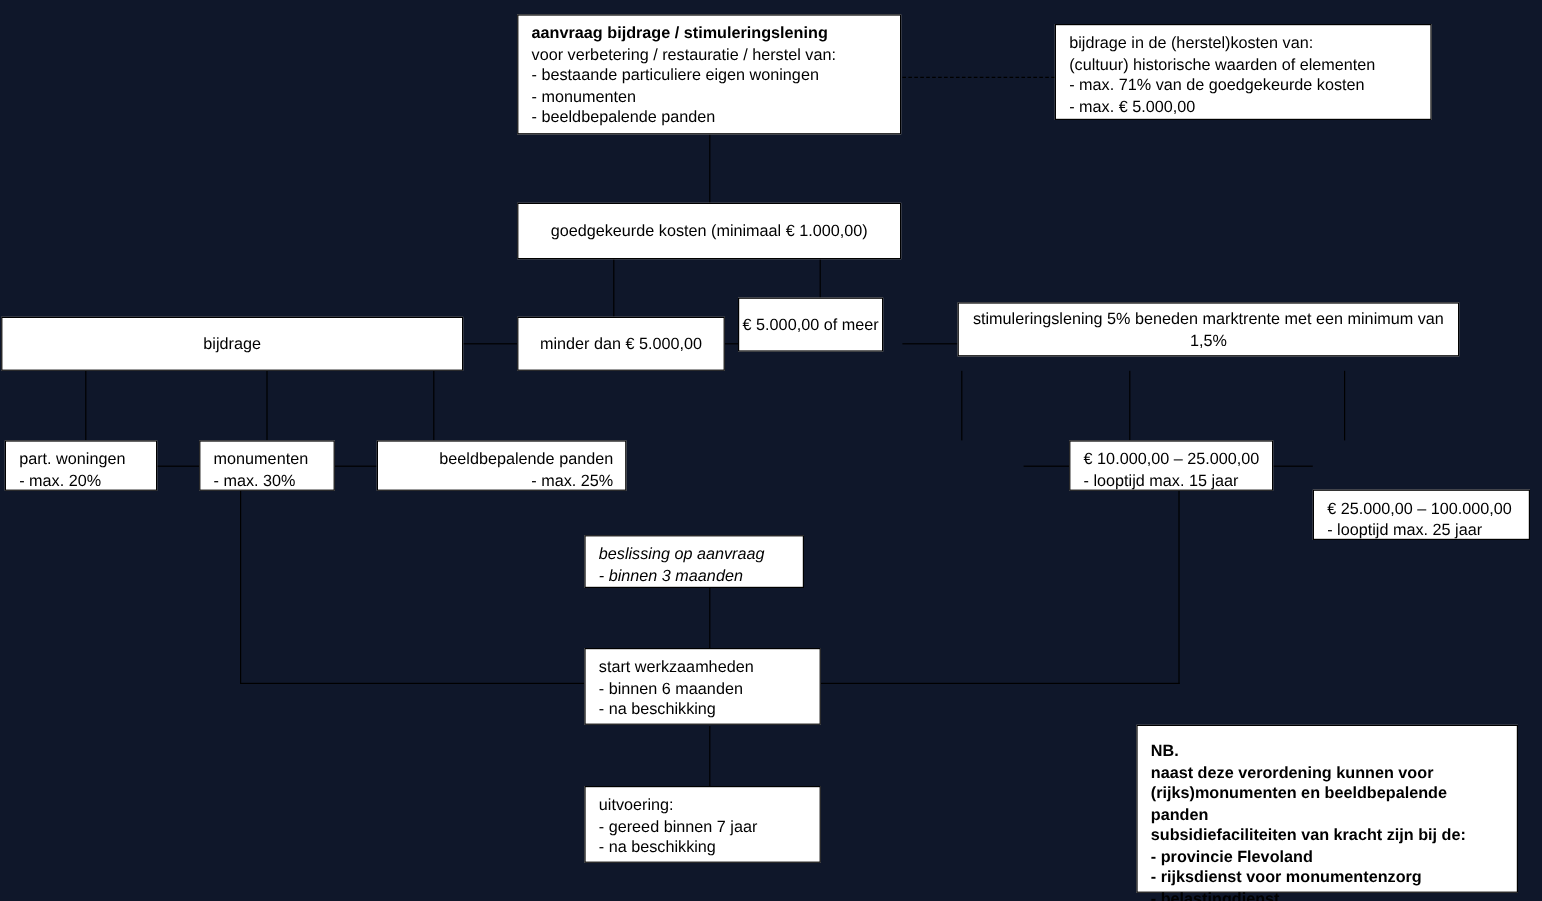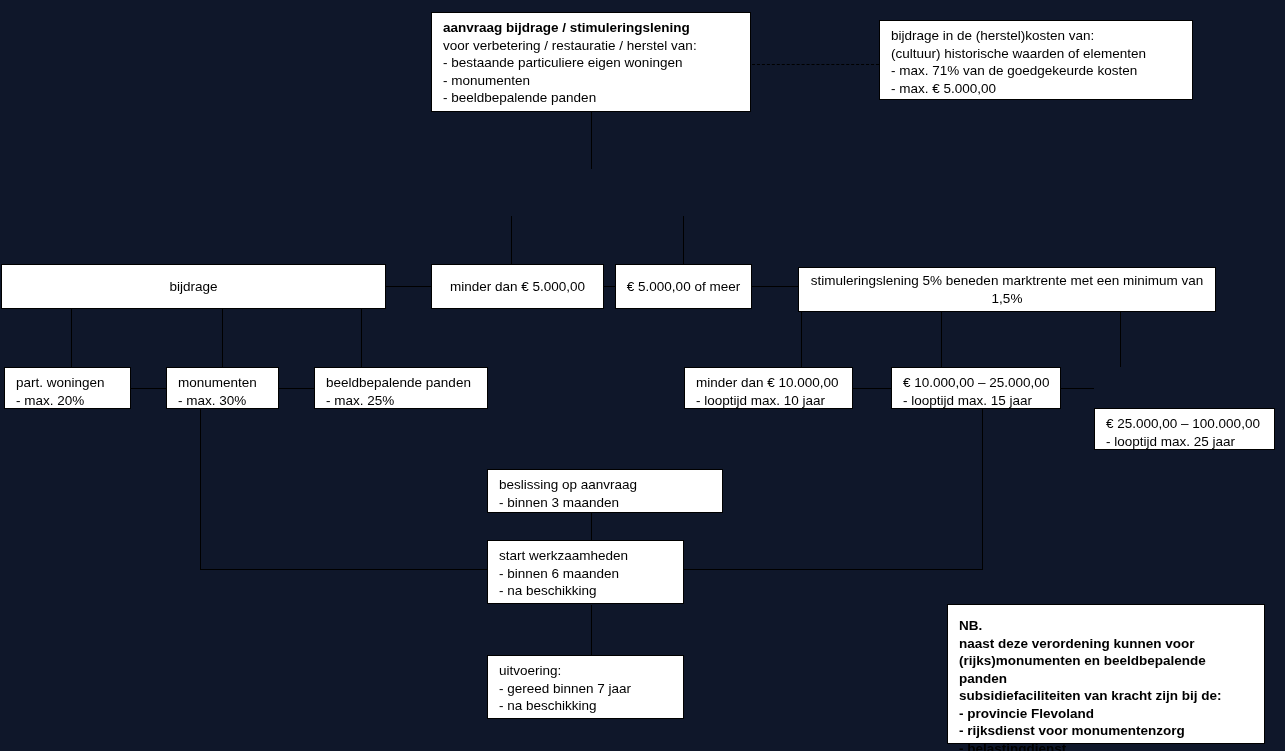--- a/index.html
+++ b/index.html
@@ -108,68 +108,67 @@
 - beeldbepalende panden</span></div>
   </div>
 
   <div class="box" style="left:879px; top:20px; width:314px; height:80px;">
     <div class="inner">bijdrage in de (herstel)kosten van:
 (cultuur) historische waarden of elementen
 - max. 71% van de goedgekeurde kosten
 - max. € 5.000,00</div>
   </div>
 
+  <div class="box center" style="left:431px; top:169px; width:320px; height:47px;">
+    <div class="inner">goedgekeurde kosten (minimaal € 1.000,00)</div>
+  </div>
 
   <div class="box center" style="left:1px; top:264px; width:385px; height:45px;">
     <div class="inner">bijdrage</div>
   </div>
 
   <div class="box center" style="left:431px; top:264px; width:173px; height:45px;">
     <div class="inner">minder dan € 5.000,00</div>
   </div>
 
-  <div class="box center" style="left:615px; top:264px; width:137px; height:45px;">
+  <div class="box center" style="left:615px; top:248px; width:121px; height:45px;">
     <div class="inner">€ 5.000,00 of meer</div>
   </div>
 
-  <div class="box center" style="left:798px; top:267px; width:418px; height:45px;text-align:center;">
+  <div class="box center" style="left:798px; top:252px; width:418px; height:45px;text-align:center;">
     <div class="inner">stimuleringslening 5% beneden marktrente met een minimum van 1,5%</div>
   </div>
 
   <div class="box" style="left:4px; top:367px; width:127px; height:42px;">
     <div class="inner">part. woningen
 - max. 20%</div>
   </div>
 
   <div class="box" style="left:166px; top:367px; width:113px; height:42px;">
     <div class="inner">monumenten
 - max. 30%</div>
   </div>
 
-  <div class="box" style="left:314px; top:367px; width:174px; height:42px;">
+  <div class="box" style="left:314px; top:367px; width:208px; height:42px;text-align:right;">
     <div class="inner">beeldbepalende panden
 - max. 25%</div>
   </div>
 
-  <div class="box" style="left:684px; top:367px; width:169px; height:42px;">
-    <div class="inner">minder dan € 10.000,00
-- looptijd max. 10 jaar</div>
-  </div>
 
   <div class="box" style="left:891px; top:367px; width:170px; height:42px;">
     <div class="inner">€ 10.000,00 – 25.000,00
 - looptijd max. 15 jaar</div>
   </div>
 
   <div class="box" style="left:1094px; top:367px; width:181px; height:42px;margin-top:41px;">
     <div class="inner">€ 25.000,00 – 100.000,00
 - looptijd max. 25 jaar</div>
   </div>
 
-  <div class="box" style="left:487px; top:469px; width:236px; height:44px;">
+  <div class="box" style="left:487px; top:446px; width:183px; height:44px;font-style:italic;">
     <div class="inner">beslissing op aanvraag
 - binnen 3 maanden</div>
   </div>
 
   <div class="box" style="left:487px; top:540px; width:197px; height:64px;">
     <div class="inner">start werkzaamheden
 - binnen 6 maanden
 - na beschikking</div>
   </div>
 

